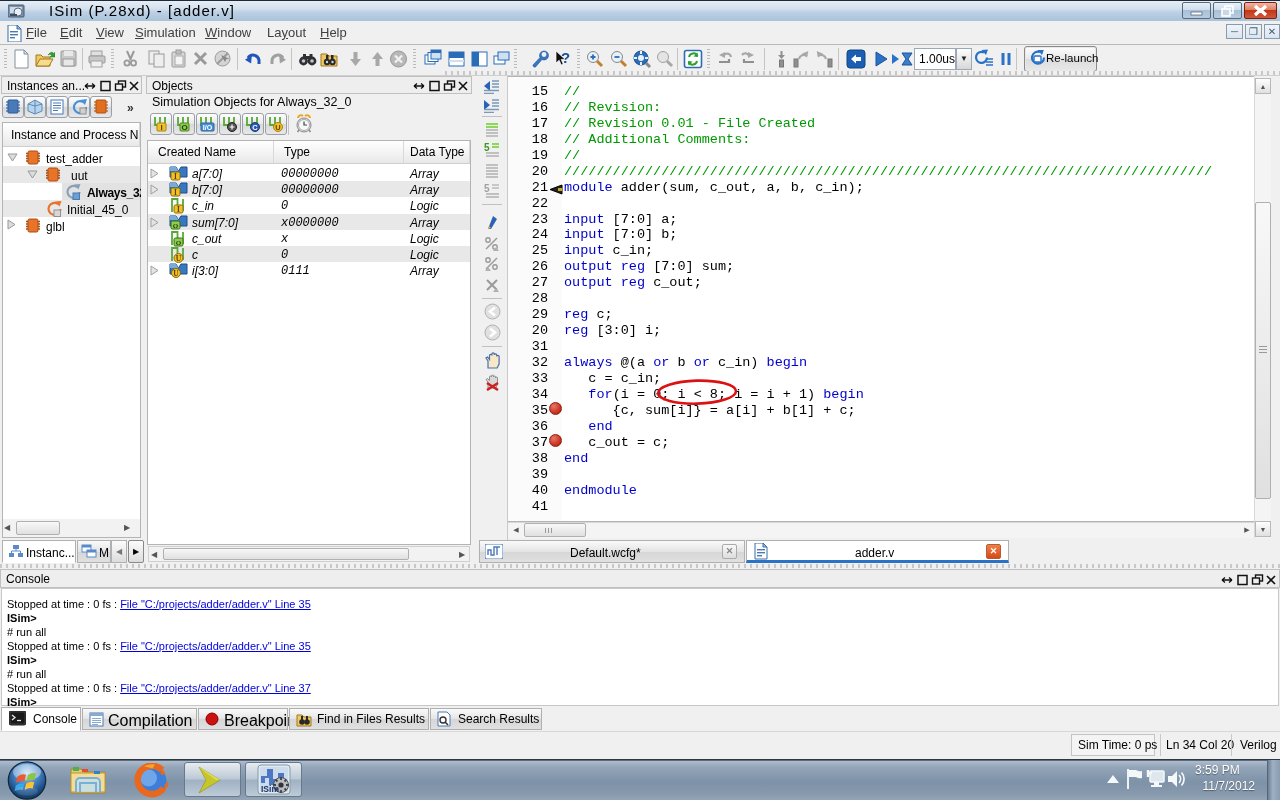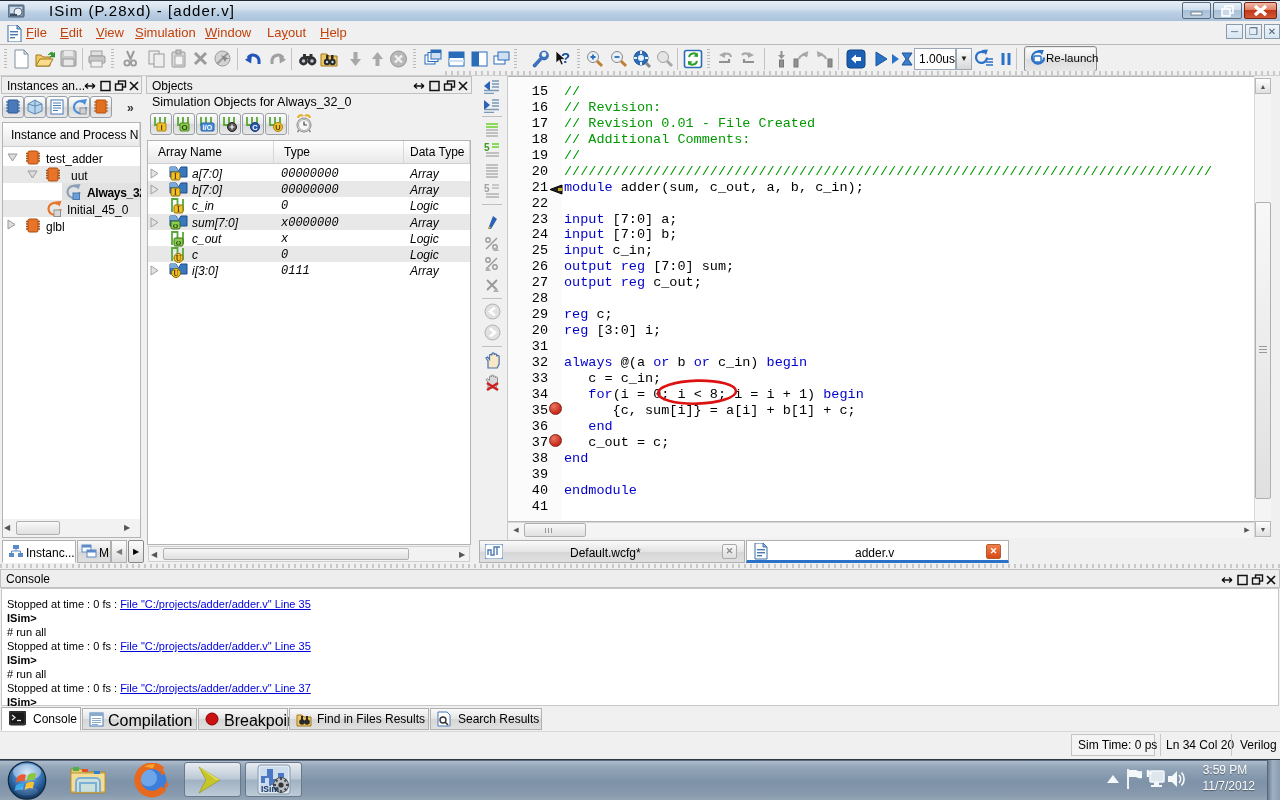--- a/index.html
+++ b/index.html
@@ -12,21 +12,21 @@
   background:linear-gradient(#e6eef6 0%, #d2e0ee 40%, #bdd1e5 55%, #a9c2da 100%);
   border-top:1px solid #1f2a36; }
 #titletext { left:49px; top:2px; font-size:15px; letter-spacing:1.05px; color:#000; }
 .winbtn { top:2px; height:17px; border-radius:2px; border:1px solid #5a6a7a; }
 #btnmin  { left:1182px; width:29px; background:linear-gradient(#e8f0f8 0%, #cfdeee 45%, #a8c0d8 50%, #b8cce0 100%); }
 #btnmax  { left:1213px; width:29px; background:linear-gradient(#e8f0f8 0%, #cfdeee 45%, #a8c0d8 50%, #b8cce0 100%); }
 #btnclose{ left:1244px; width:33px; background:linear-gradient(#f0b8a8 0%, #e08060 45%, #c03818 50%, #d05838 100%); border-color:#7a2010; }
 
 
 #menubar { left:0; top:21px; width:1280px; height:24px; background:#f0f0f0; border-bottom:1px solid #b8b8b8; }
-.menuitem { position:absolute; top:25px; font-size:13px; color:#c2410c; }
+.menuitem { position:absolute; top:25px; font-size:13px; color:#404040; }
 .mdibtn { position:absolute; top:24px; width:17px; height:15px; border:1px solid #8a9aaa; background:linear-gradient(#eef4fa,#d8e6f2); color:#4a5a6a; font-size:10px; text-align:center; line-height:13px; }
 
 
 #toolbar { left:0; top:45px; width:1280px; height:31px; background:#f0f0f0; border-bottom:1px solid #d0d0d0; }
 .tbico { position:absolute; top:49px; width:20px; height:20px; }
 .tbsep { position:absolute; top:48px; width:1px; height:22px; background:#c4c4c4; }
 .tbhandle { position:absolute; top:49px; width:3px; height:20px;
   background:repeating-linear-gradient(#bbb 0 1px, #f0f0f0 1px 3px); }
 
 
@@ -473,21 +473,21 @@
 <svg class="abs" style="left:294px;top:114px" width="20" height="20">
         <path d="M4 4 a3 3 0 0 1 5-2 M16 4 a3 3 0 0 0 -5-2" fill="none" stroke="#e8a820" stroke-width="2"></path>
         <circle cx="10" cy="11" r="7" fill="#e8e8e8" stroke="#888"></circle>
         <circle cx="10" cy="11" r="5.5" fill="#f8f8f8" stroke="#aaa"></circle>
         <path d="M10 7.5 v3.5 h3" fill="none" stroke="#444" stroke-width="1.2"></path>
         <path d="M5 16 l-1.5 2 M15 16 l1.5 2" stroke="#888" stroke-width="1.5"></path>
       </svg>
 </div>
 
 <div class="whitebox" style="left:147px;top:140px;width:324px;height:405px"></div>
-<div class="colhdr" style="left:148px;top:141px;width:126px;height:23px;padding:4px 0 0 10px">Array Name</div>
+<div class="colhdr" style="left:148px;top:141px;width:126px;height:23px;padding:4px 0 0 10px">Created Name</div>
 <div class="colhdr" style="left:274px;top:141px;width:130px;height:23px;padding:4px 0 0 10px">Type</div>
 <div class="colhdr" style="left:404px;top:141px;width:66px;height:23px;padding:4px 0 0 6px">Data Type</div>
 <div id="objrows" style="font-style:italic">
 <div class="abs shade" style="left:148px;top:181px;width:322px;height:16px"></div>
 <div class="abs shade" style="left:148px;top:214px;width:322px;height:16px"></div>
 <div class="abs shade" style="left:148px;top:246px;width:322px;height:16px"></div>
 <svg class="abs" style="left:150px;top:168px" width="10" height="11">
         <path d="M1 1 v9 l7-4.5 z" fill="#e4e4e4" stroke="#a0a0a0"></path>
       </svg>
 <svg class="abs" style="left:150px;top:184px" width="10" height="11">
@@ -859,15 +859,15 @@
 <svg class="abs" style="left:1146px;top:769px" width="19" height="20">
     <rect x="4" y="2" width="14" height="11" rx="1" fill="#dfe7ee" stroke="#f4f8fb" stroke-width="1.5"></rect>
     <rect x="8" y="13" width="5" height="3" fill="#f4f8fb"></rect>
     <rect x="5" y="16" width="11" height="2" fill="#f4f8fb"></rect>
     <path d="M2 1 v7 M2 4 h4" stroke="#f4f8fb" stroke-width="2.4"></path>
   </svg>
 <svg class="abs" style="left:1167px;top:770px" width="18" height="18">
     <path d="M1 6 h4 l5-5 v16 l-5-5 h-4 z" fill="#f4f8fb"></path>
     <path d="M12 5 a6 6 0 0 1 0 8 M14.5 2.5 a9.5 9.5 0 0 1 0 13" fill="none" stroke="#f4f8fb" stroke-width="1.7"></path>
   </svg>
-<div class="abs" style="left:1195px;top:763px;width:60px;text-align:center;font-size:12px;color:#fff;text-shadow:0 1px 1px rgba(0,0,0,.4)">3:59 PM</div>
+<div class="abs" style="left:1195px;top:763px;width:60px;text-align:left;font-size:12px;color:#fff;text-shadow:0 1px 1px rgba(0,0,0,.4)">3:59 PM</div>
 <div class="abs" style="left:1185px;top:779px;width:70px;text-align:right;font-size:12px;color:#fff;text-shadow:0 1px 1px rgba(0,0,0,.4)">11/7/2012</div>
 <div class="abs" style="left:1267px;top:760px;width:13px;height:40px;background:linear-gradient(90deg,#6c7f94,#9fb0c2 40%,#8a9cb0);border-left:1px solid #556678"></div>
 
 </body></html>

